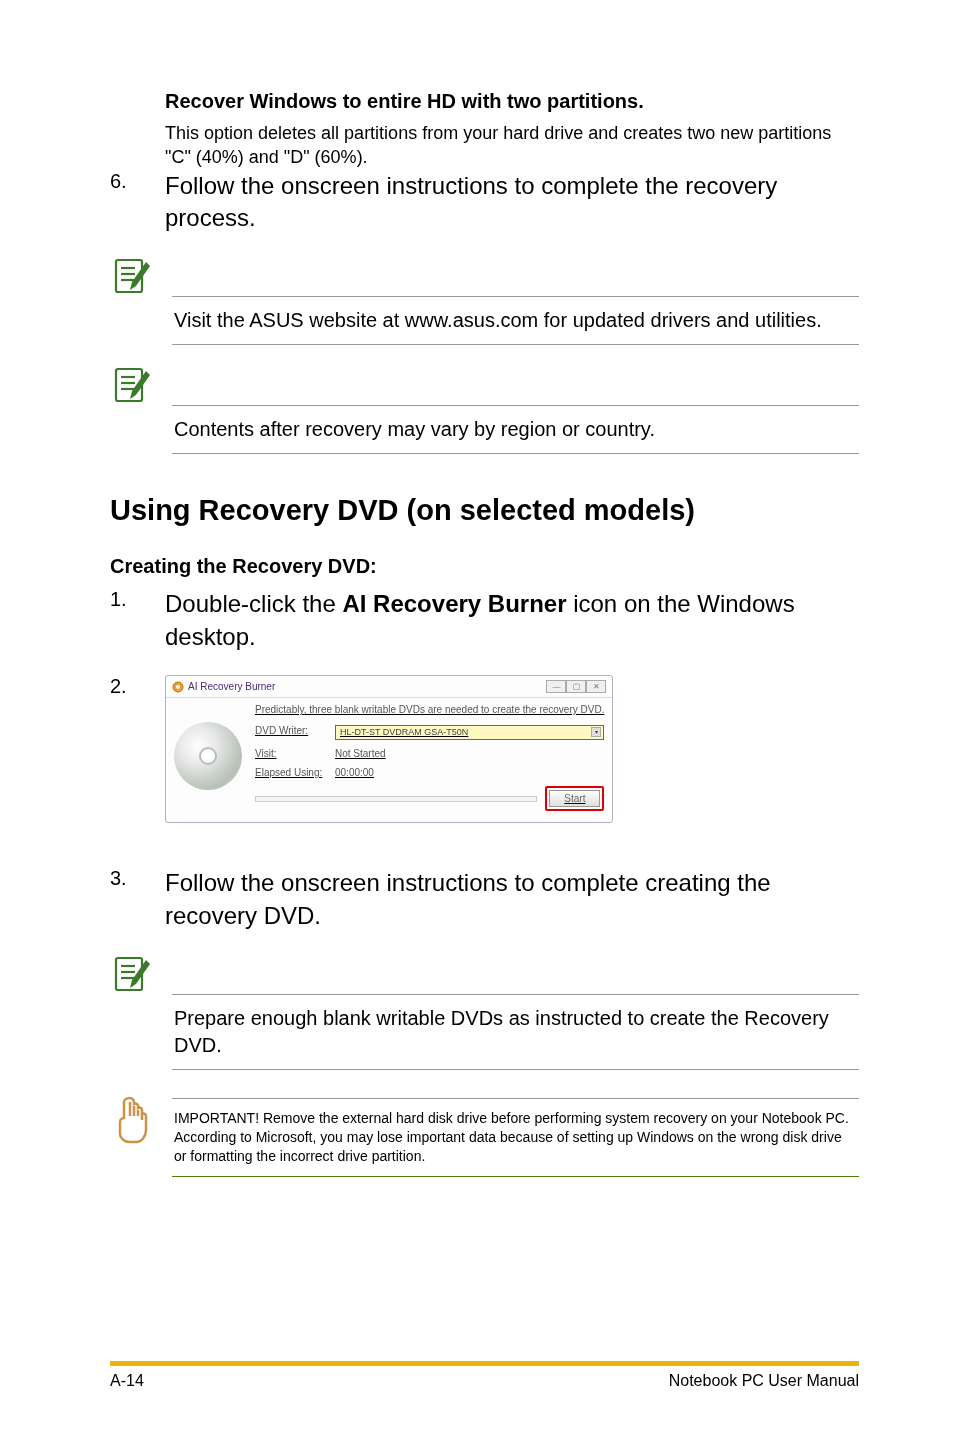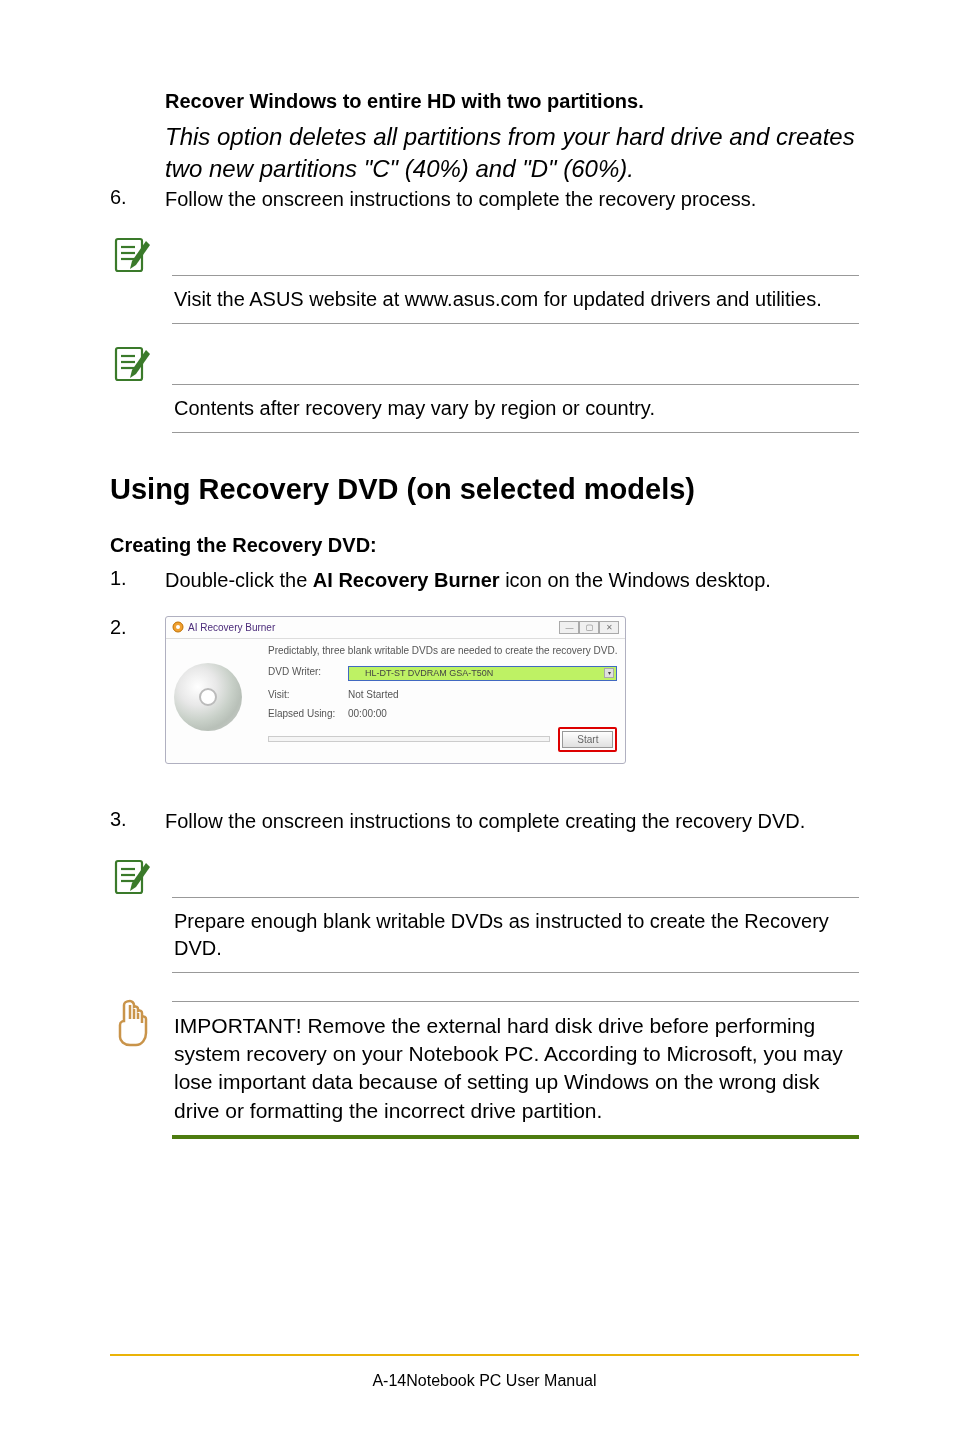--- a/index.html
+++ b/index.html
@@ -17,35 +17,34 @@
     }
     .indented-section {
       margin-left: 55px;
     }
     .bold-title {
       font-weight: bold;
       font-size: 20px;
       margin-bottom: 8px;
     }
     .body-text {
-      font-size: 24px;
-      line-height: 1.35;
-      font-style: italic;
+      font-size: 18px;
+      line-height: 1.35;
     }
     .numbered-item {
       display: flex;
       margin-bottom: 22px;
     }
     .num {
       width: 55px;
       font-size: 20px;
       flex-shrink: 0;
     }
     .num-content {
-      font-size: 20px;
+      font-size: 24px;
       line-height: 1.35;
       flex: 1;
     }
     .note-box {
       display: flex;
       align-items: flex-start;
       margin: 20px 0 12px 0;
       gap: 18px;
     }
     .note-icon {
@@ -62,22 +61,22 @@
       border-top: 1px solid #999;
       border-bottom: 1px solid #999;
       font-size: 20px;
       line-height: 1.35;
       margin-top: 40px;
     }
     .important-content {
       flex: 1;
       padding: 10px 2px;
       border-top: 1px solid #999;
-      border-bottom: 4px solid #4d7c0f;
-      font-size: 21px;
+      border-bottom: 1px solid #4d7c0f;
+      font-size: 14px;
       line-height: 1.35;
     }
     h2.section-heading {
       font-size: 29px;
       font-weight: bold;
       margin: 40px 0 28px 0;
     }
     .sub-heading {
       font-weight: bold;
       font-size: 20px;
@@ -131,21 +130,22 @@
       background: #f0f0f0;
       font-size: 8px;
       display: flex;
       align-items: center;
       justify-content: center;
       color: #777;
     }
     .burner-body {
       display: flex;
       padding: 6px 8px;
-      gap: 26px;
+      gap: 13px;
+      text-decoration: underline;
     }
     .disc-img {
       width: 68px;
       height: 68px;
       border-radius: 50%;
       background: radial-gradient(circle at 35% 35%, #fff 0%, #e8e8e8 30%, #c8d0c8 55%, #b8c0b8 70%, #d0d0d0 100%);
       position: relative;
       margin-top: 18px;
     }
     .disc-img::after {
@@ -171,22 +171,22 @@
       align-items: flex-start;
       margin-bottom: 8px;
       font-size: 10px;
       color: #555;
     }
     .burner-label {
       width: 80px;
     }
     .burner-select {
       border: 1px solid #4169c0;
-      background: #bef264;
-      padding: 1px 16px;
+      background: #fef9c3;
+      padding: 1px 4px;
       flex: 1;
       font-size: 9px;
       color: #444;
       height: 15px;
       position: relative;
     }
     .burner-select-arrow {
       position: absolute;
       right: 2px;
       top: 1px;
@@ -221,24 +221,24 @@
       background: linear-gradient(#fefefe, #e0e0e0);
       padding: 2px 14px;
       font-size: 10px;
       color: #666;
     }
     .footer {
       position: absolute;
       bottom: 48px;
       left: 110px;
       right: 95px;
-      border-top: 2px solid #eab308;
-      padding-top: 16px;
-      display: flex;
-      justify-content: center;
+      border-top: 5px solid #eab308;
+      padding-top: 6px;
+      display: flex;
+      justify-content: space-between;
       font-size: 16px;
     }
     .note-svg-paper {
       fill: none;
       stroke: #3a7a2a;
       stroke-width: 2.2;
     }
     .hand-svg {
       fill: none;
       stroke: #c9944a;

